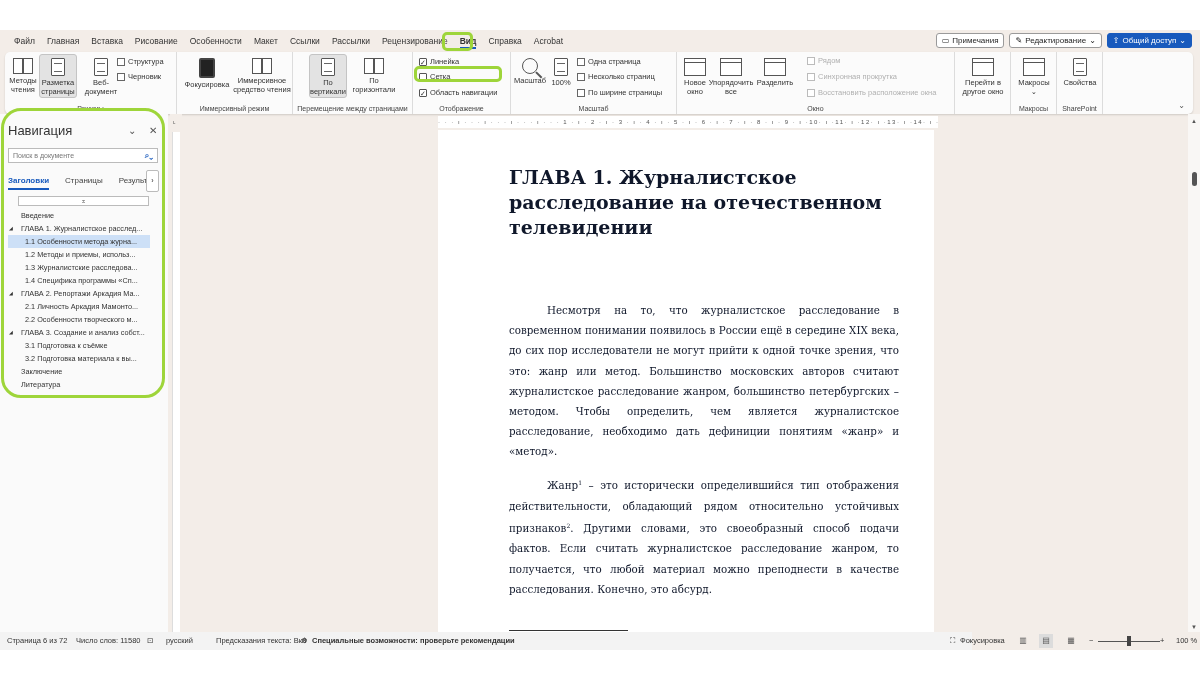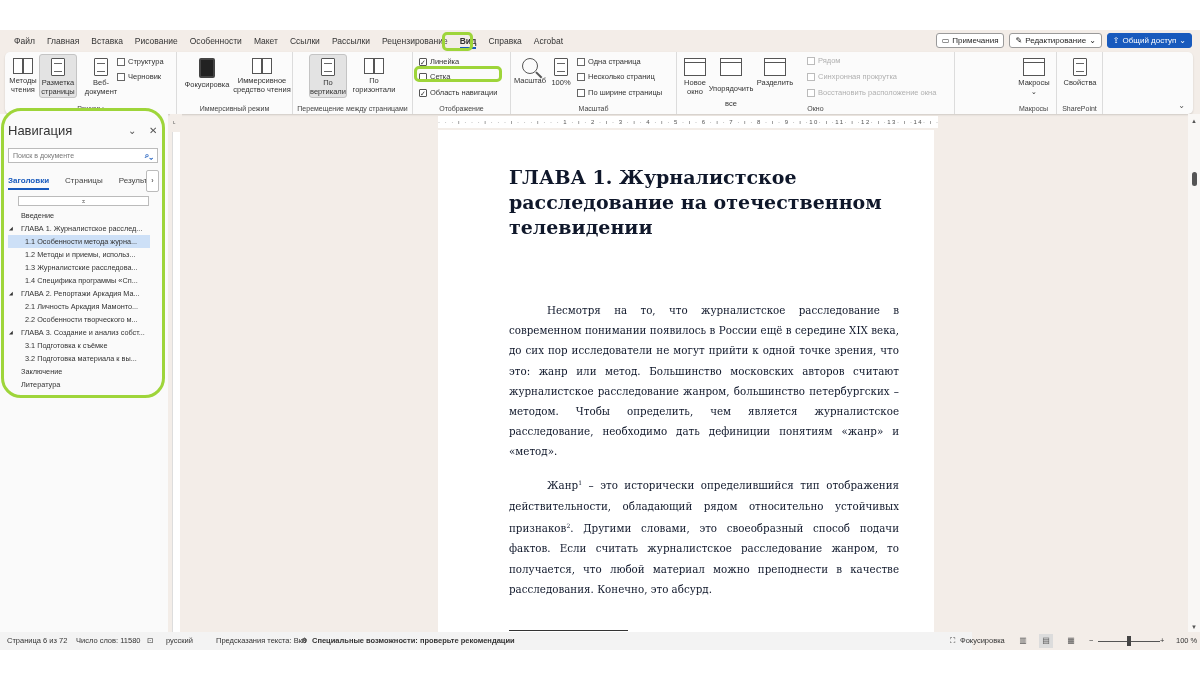--- a/index.html
+++ b/index.html
@@ -216,21 +216,21 @@
       </div>
       <div class="grp-label">Масштаб</div>
     </div>
 
     <div class="grp" style="left:672px;width:278px;">
       <div class="rb" style="left:4px;top:3px;width:28px;">
         <div class="ico ico-win"></div>
         <span>Новое</span>
         <span>окно</span>
       </div>
-      <div class="rb" style="left:32px;top:3px;width:44px;gap:6px;">
+      <div class="rb" style="left:32px;top:3px;width:44px;">
         <div class="ico ico-win"></div>
         <span>Упорядочить</span>
         <span>все</span>
       </div>
       <div class="rb" style="left:80px;top:3px;width:36px;">
         <div class="ico ico-win"></div>
         <span>Разделить</span>
       </div>
       <div class="small-rb disabled" style="left:130px;top:4px;">
         <span class="sq disabled"></span>
@@ -240,20 +240,27 @@
         <span class="sq disabled"></span>
         <span>Синхронная прокрутка</span>
       </div>
       <div class="small-rb disabled" style="left:130px;top:36px;">
         <span class="sq disabled"></span>
         <span>Восстановить расположение окна</span>
       </div>
       <div class="grp-label">Окно</div>
     </div>
 
+    <div class="grp" style="left:950px;width:56px;">
+      <div class="rb" style="left:2px;top:3px;width:52px;">
+        <div class="ico ico-win"></div>
+        <span>Перейти в</span>
+        <span>другое окно</span>
+      </div>
+    </div>
 
     <div class="grp" style="left:1006px;width:46px;">
       <div class="rb" style="left:4px;top:3px;width:38px;">
         <div class="ico ico-win"></div>
         <span>Макросы</span>
         <span>⌄</span>
       </div>
       <div class="grp-label">Макросы</div>
     </div>
 

